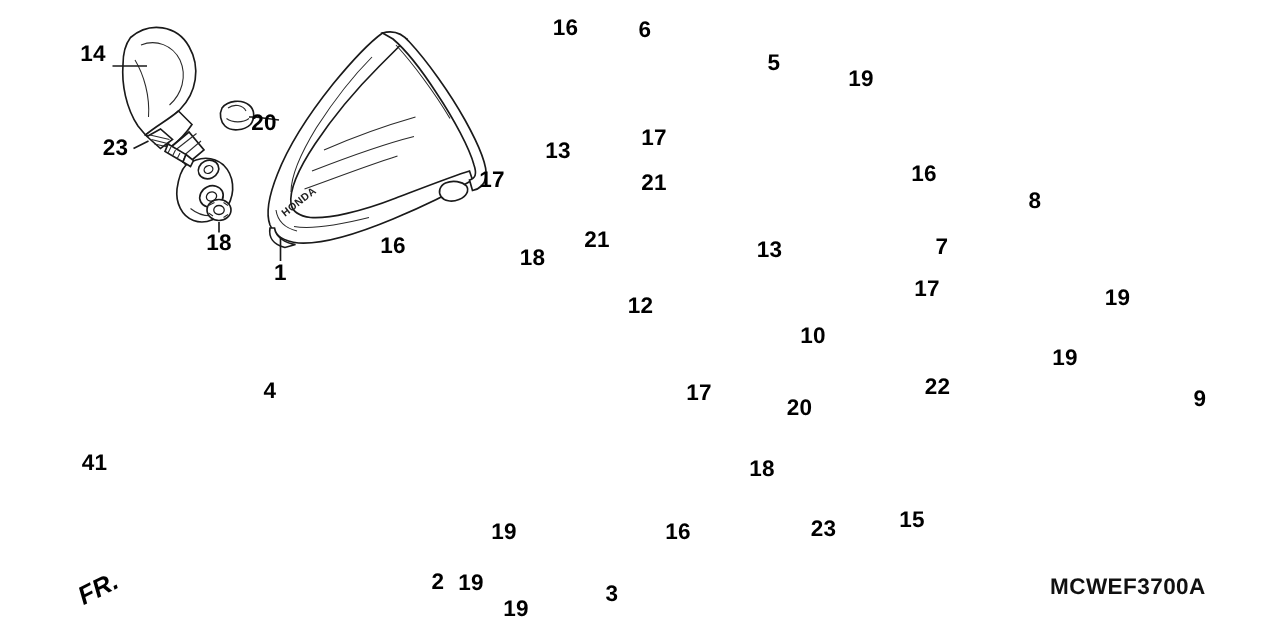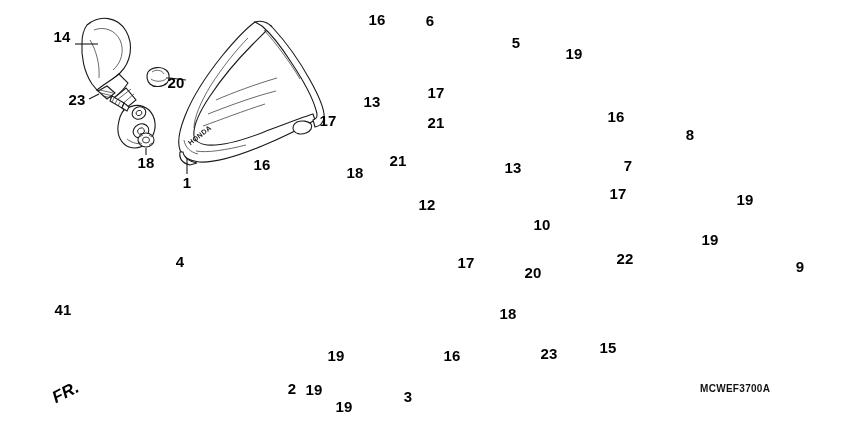--- a/index.html
+++ b/index.html
@@ -31,21 +31,21 @@
     font-weight: 700;
     color: #000000;
     line-height: 1;
     white-space: nowrap;
     transform: translate(-50%, -50%);
     letter-spacing: 0.2px;
   }
   #drawing-code {
     position: absolute;
     font-family: "Liberation Sans", sans-serif;
-    font-size: 10px;
+    font-size: 15px;
     font-weight: 700;
     color: #111111;
     letter-spacing: 0.3px;
     white-space: nowrap;
   }
   #honda-logo-text {
     position: absolute;
     font-family: "Liberation Sans", sans-serif;
     font-size: 7px;
     font-weight: 700;

